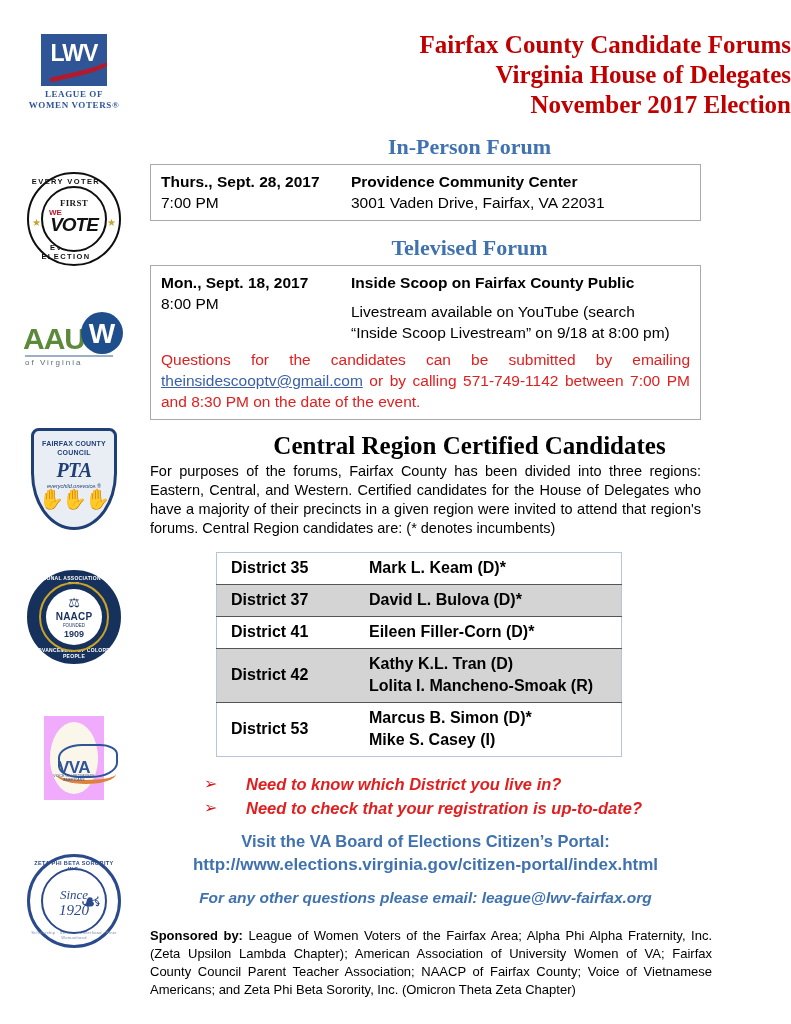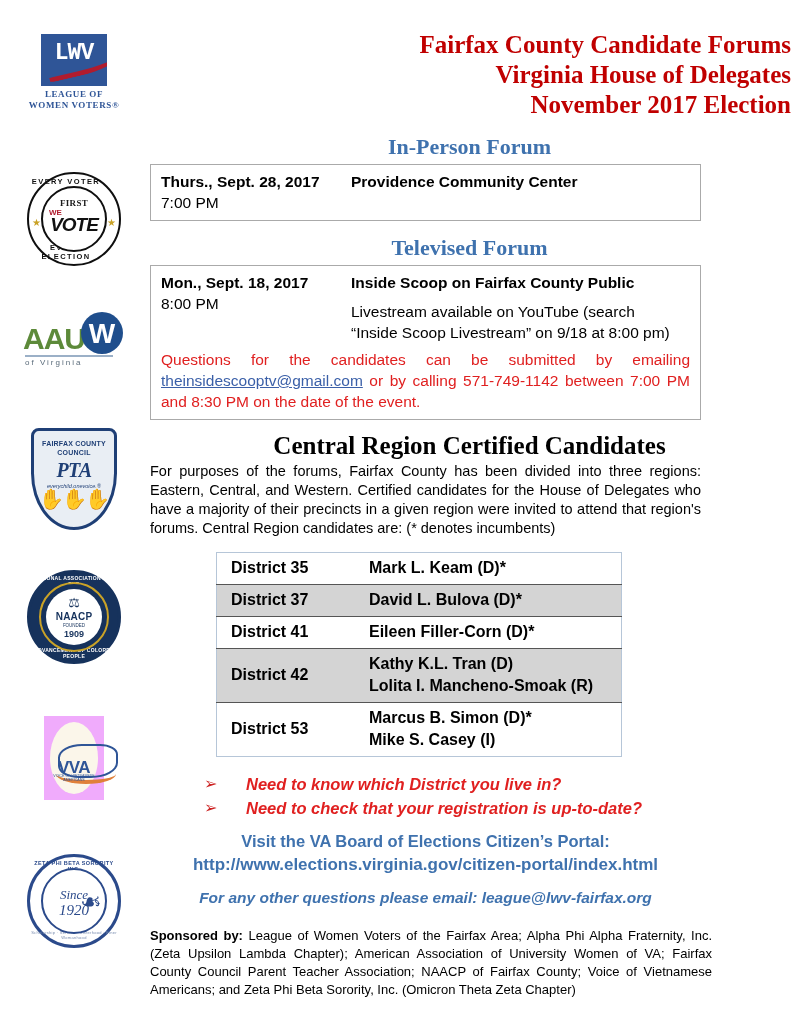--- a/index.html
+++ b/index.html
@@ -43,21 +43,21 @@
     position: relative;
     overflow: hidden;
   }
   .lwv-mark .lwv-letters {
     position: absolute;
     top: 6px;
     left: 0;
     right: 0;
     text-align: center;
     color: #ffffff;
-    font-family: Liberation Mono, monospace;
+    font-family: Liberation Sans, sans-serif;
     font-weight: bold;
     font-size: 23px;
     letter-spacing: -1px;
   }
   .lwv-swoosh {
     position: absolute;
     left: 6px;
     bottom: 11px;
     width: 72px;
     height: 15px;
@@ -696,20 +696,21 @@
 
     <div class="section-head">In-Person Forum</div>
     <div class="box">
       <div class="ev-row">
         <div class="ev-left">
           <div class="d">Thurs., Sept. 28, 2017</div>
           <div>7:00 PM</div>
         </div>
         <div class="ev-right">
           <div class="v">Providence Community Center</div>
+          <div>3001 Vaden Drive, Fairfax, VA 22031</div>
         </div>
       </div>
     </div>
 
     <div class="section-head">Televised Forum</div>
     <div class="box">
       <div class="ev-row">
         <div class="ev-left">
           <div class="d">Mon., Sept. 18, 2017</div>
           <div>8:00 PM</div>

